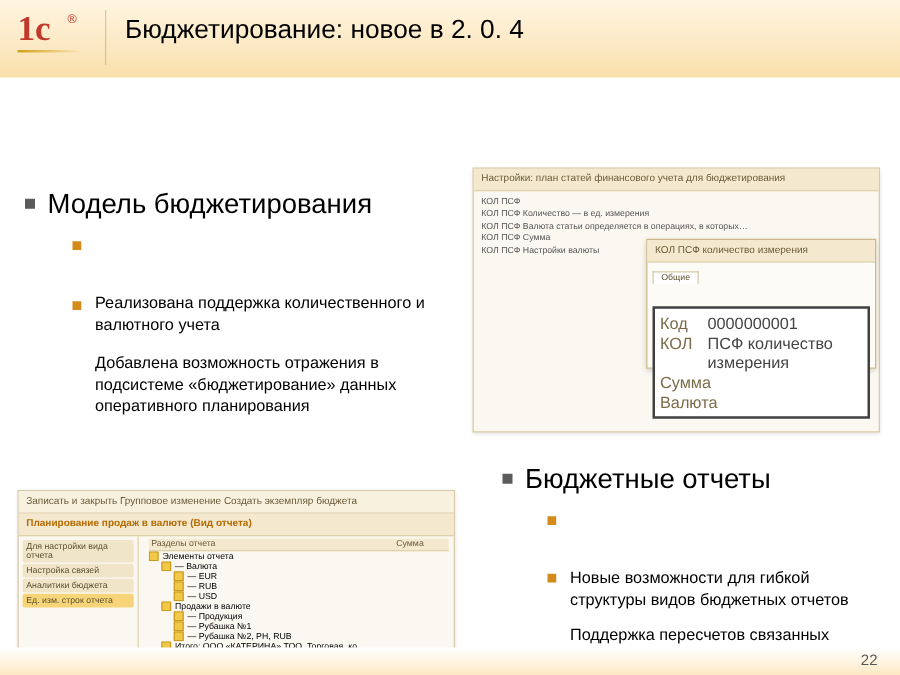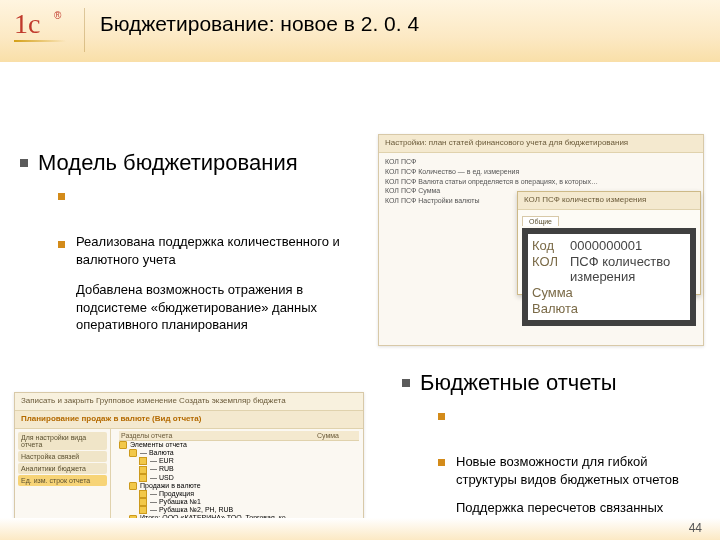--- a/index.html
+++ b/index.html
@@ -23,21 +23,21 @@
   .logo {
     position: absolute;
     left: 12px;
     top: 6px;
     width: 62px;
     height: 50px;
   }
   .logo-ic {
     font-family: Georgia, serif;
     font-size: 28px;
-    font-weight: normal;
+    font-weight: bold;
     color: #c0392b;
     position: absolute;
     left: 2px;
     top: 2px;
   }
   .logo-r {
     font-size: 10px;
     color: #c0392b;
     position: absolute;
     left: 42px;
@@ -138,22 +138,22 @@
     background: #fff;
     border: 1px solid #d8c9a8;
     border-bottom: none;
     padding: 1px 6px;
     font-size: 7px;
     color: #5b5030;
     margin-right: 2px;
   }
   .ui-panel {
     background: #fff;
-    border: 6px solid #404040;
-    margin-top: 1px;
+    border: 2px solid #404040;
+    margin-top: 18px;
     min-height: 40px;
     padding: 3px 4px;
   }
   .ui-row { display: flex; gap: 4px; margin: 1px 0; }
   .ui-lbl { color: #7a6a47; min-width: 34px; }
   .ui-val { color: #444; flex: 1; }
   .ui-tree-icon {
     display: inline-block;
     width: 8px; height: 8px;
     background: #f2c849;
@@ -320,13 +320,13 @@
         <div class="ui-line" style="padding-left:20px;"><span class="ui-tree-icon"></span><span>— Рубашка №1</span></div>
         <div class="ui-line" style="padding-left:20px;"><span class="ui-tree-icon"></span><span>— Рубашка №2, PH, RUB</span></div>
         <div class="ui-line" style="padding-left:10px;"><span class="ui-tree-icon folder"></span><span>Итого: ООО «КАТЕРИНА» ТОО, Торговая, ко…</span></div>
       </div>
     </div>
   </div>
 
 </div>
 
 <div class="bottom-band"></div>
-<div class="page-num">44</div>
+<div class="page-num">22</div>
 
 </body></html>

